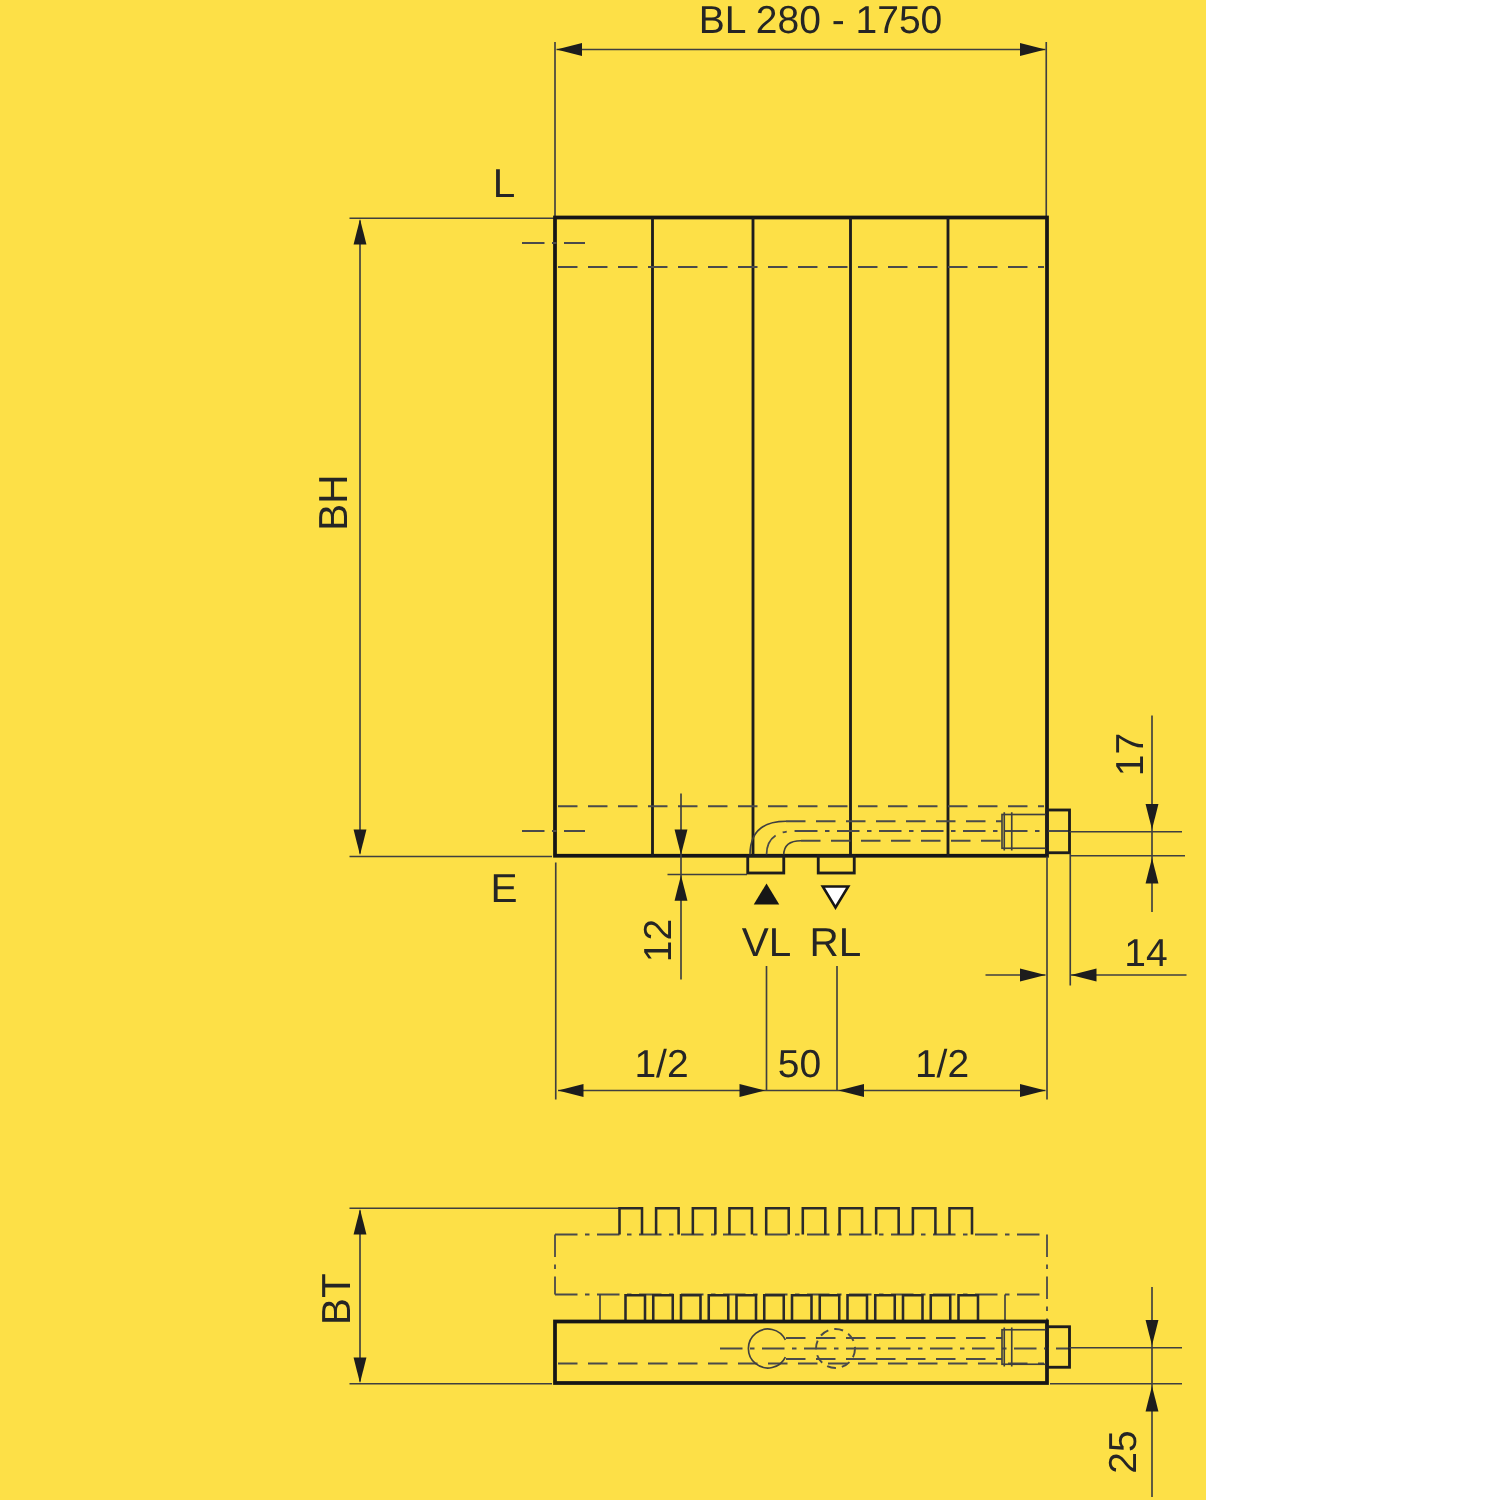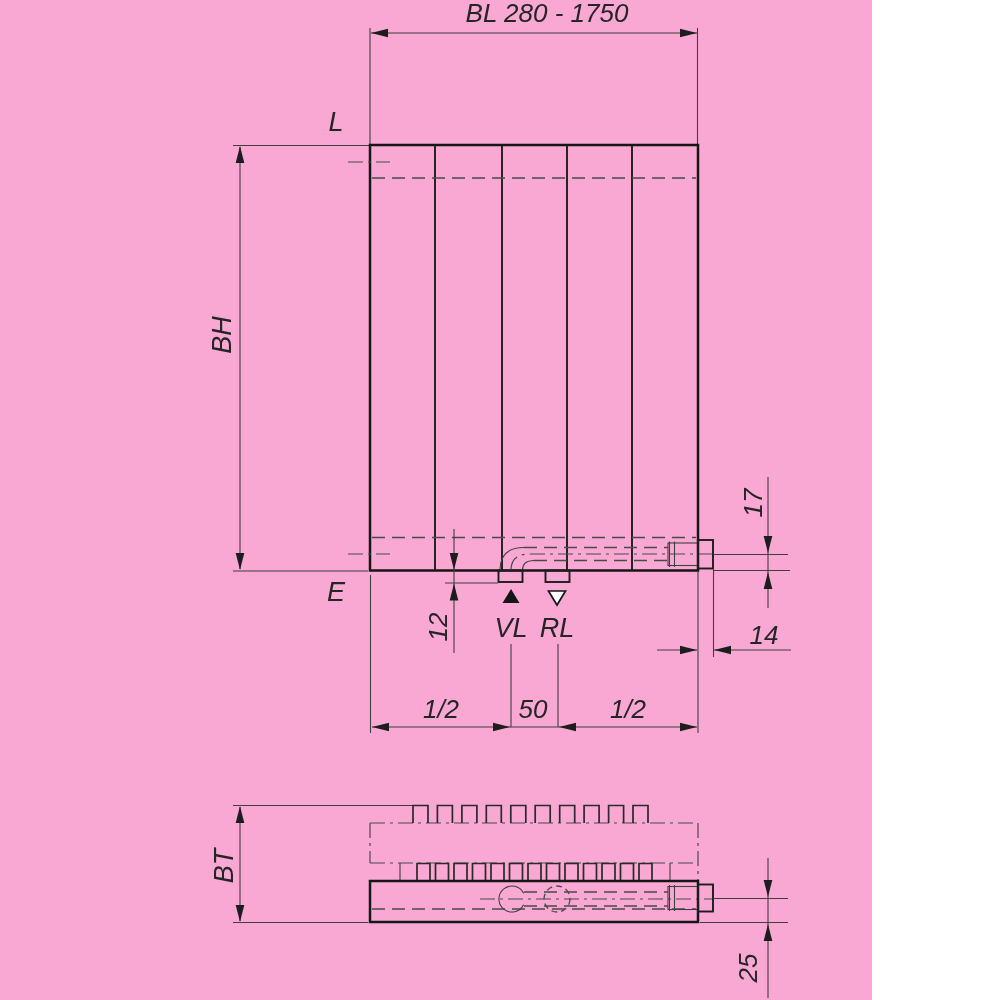--- a/index.html
+++ b/index.html
@@ -1,16 +1,16 @@
 <!DOCTYPE html>
 <html><head>
 <meta charset="utf-8">
 <style>
   html,body{margin:0;padding:0;background:#ffffff;}
-  .stage{width:872px;height:1000px;position:relative;background:#f9a8d4;overflow:hidden;font-style:italic;}
+  .stage{width:804px;height:1000px;position:relative;background:#fde047;overflow:hidden;}
   svg{display:block;}
   .thick{stroke:#161616;stroke-width:2.5;fill:none;stroke-linecap:square;}
   .med{stroke:#1d1d1d;stroke-width:1.9;fill:none;stroke-linecap:square;}
   .fin{stroke:#2a2a2a;stroke-width:1.7;fill:none;stroke-linejoin:miter;}
   .thin{stroke:#3f3f3f;stroke-width:1.1;fill:none;stroke-linecap:butt;}
   .dashed{stroke:#4a4a4a;stroke-width:1.3;fill:none;stroke-dasharray:13 7;}
   .dashdot{stroke:#4a4a4a;stroke-width:1.2;fill:none;stroke-dasharray:15 5 3 5;}
   .dashcirc{stroke:#4a4a4a;stroke-width:1.3;fill:none;stroke-dasharray:6 4;}
   .arrow{fill:#1d1d1d;stroke:none;}
   .lbl{font-family:"Liberation Sans","DejaVu Sans",sans-serif;fill:#252525;font-size:27px;}

